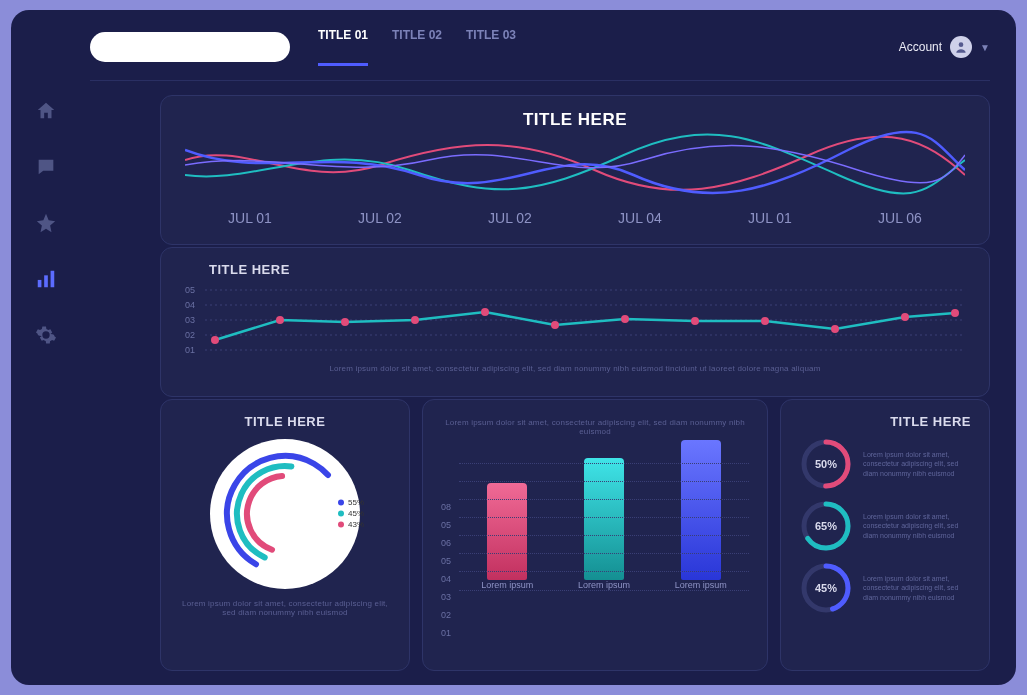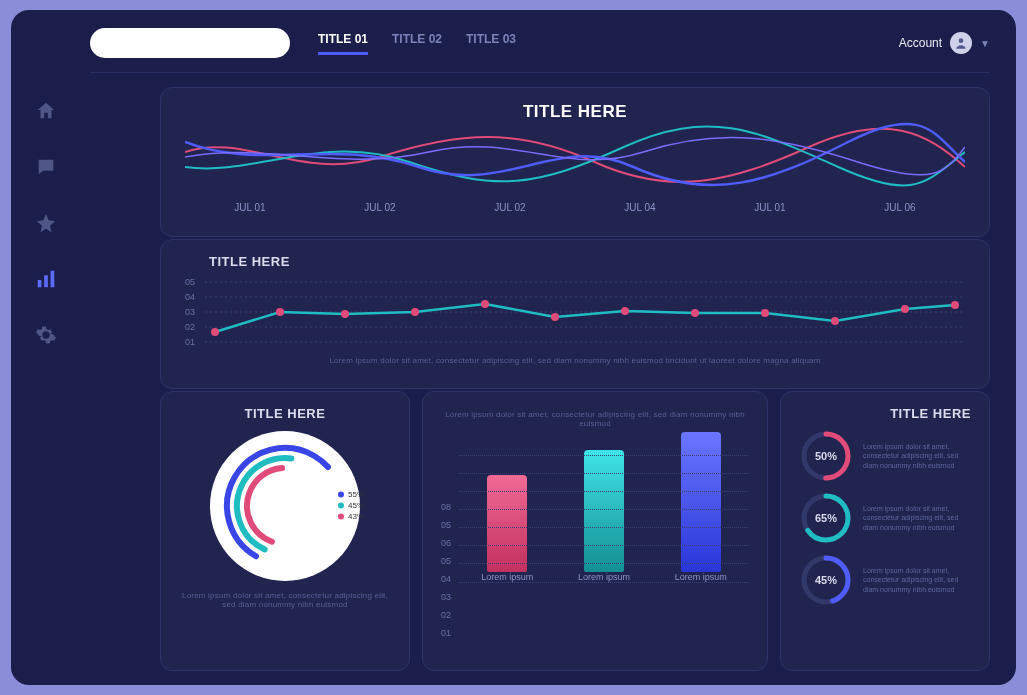--- a/index.html
+++ b/index.html
@@ -33,21 +33,21 @@
     padding-bottom: 14px;
     border-bottom: 1px solid #2a2f63;
   }
   .search {
     width: 200px; height: 30px;
     background: #fff; border-radius: 15px;
     display: flex; align-items: center; padding: 0 12px;
   }
   .search svg { width: 14px; height: 14px; color: #3f55e0; }
   .tabs { display: flex; gap: 24px; font-size: 12px; font-weight: 600; color: #7c82b8; }
-  .tab { cursor: pointer; padding-bottom: 6px; }
+  .tab { cursor: pointer; padding-bottom: 21px; }
   .tab.active { color: #fff; border-bottom: 3px solid #4f5cff; }
   .account { margin-left: auto; display: flex; align-items: center; gap: 8px; color: #eaeaf5; font-size: 12px; cursor:pointer;}
   .avatar { width: 22px; height: 22px; background: #cfd1ea; border-radius: 50%; display:flex;align-items:center;justify-content:center;}
   .avatar svg{width:14px;height:14px;color:#555a8f;}
   .chev { font-size: 10px; color: #7c82b8; }
 
   .content { flex:1; display:flex; flex-direction:column; gap: 2px; margin-top: 14px; margin-left: 70px;}
 
   .card {
     background: #20244f;
@@ -55,21 +55,21 @@
     border-radius: 12px;
     padding: 14px 24px 10px;
   }
   .card-title { text-align:center; color:#dadbed; font-size: 13px; font-weight:700; letter-spacing:0.5px;}
   .card-title.left{text-align:left;}
   .card-title.big { font-size: 17px; font-weight: 800; color:#fff;}
 
   
   .wave-card { height: 150px; }
   .wave-svg { width: 100%; height: 70px; }
-  .wave-xaxis { display:flex; justify-content:space-around; font-size:10px; color:#8e93c5; margin-top:6px;}
+  .wave-xaxis { display:flex; justify-content:space-around; font-size:14px; color:#8e93c5; margin-top:6px;}
 
   
   .line-card { height: 150px; position:relative;}
   .line-body { display:flex; gap:10px; margin-top:8px;}
   .yaxis { display:flex; flex-direction:column; gap:3px; font-size:9px; color:#6a70a3; }
   .yaxis div{height:12px;}
   .line-svg { flex:1; height:75px;}
   .lorem { font-size: 8px; color:#5a5f93; text-align:center; margin-top:4px; letter-spacing:0.2px;}
 
   

